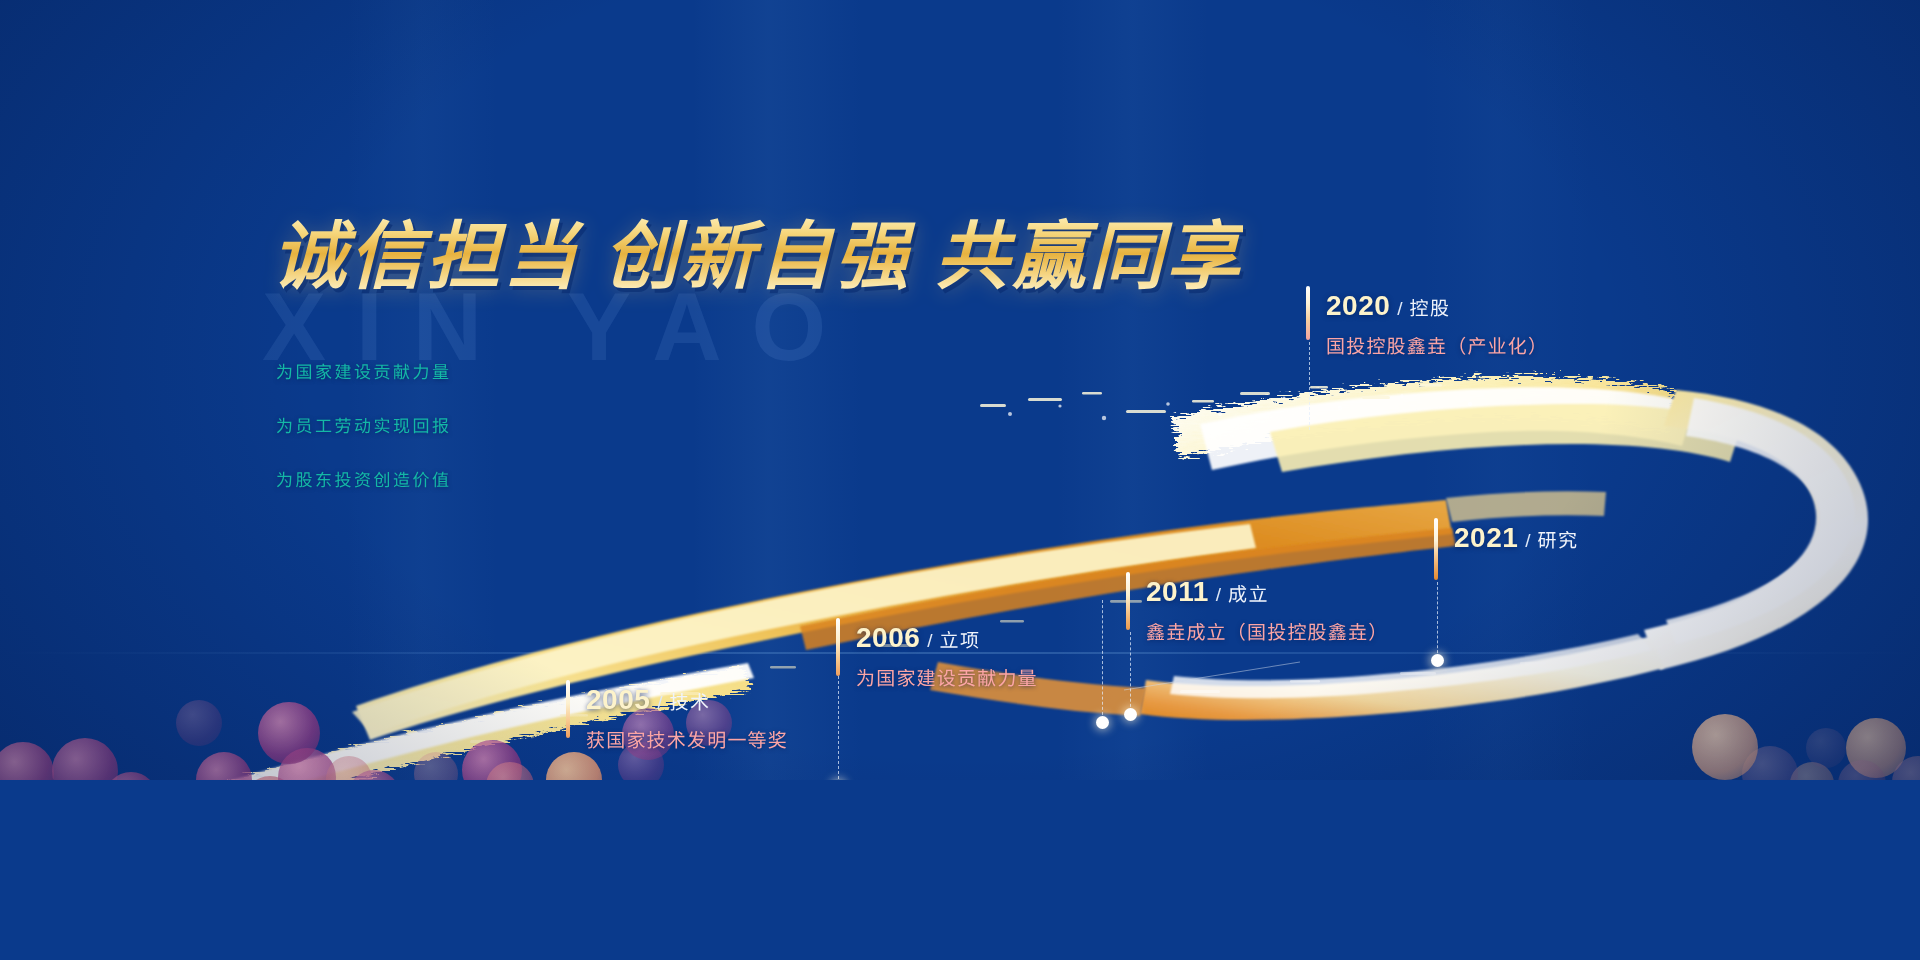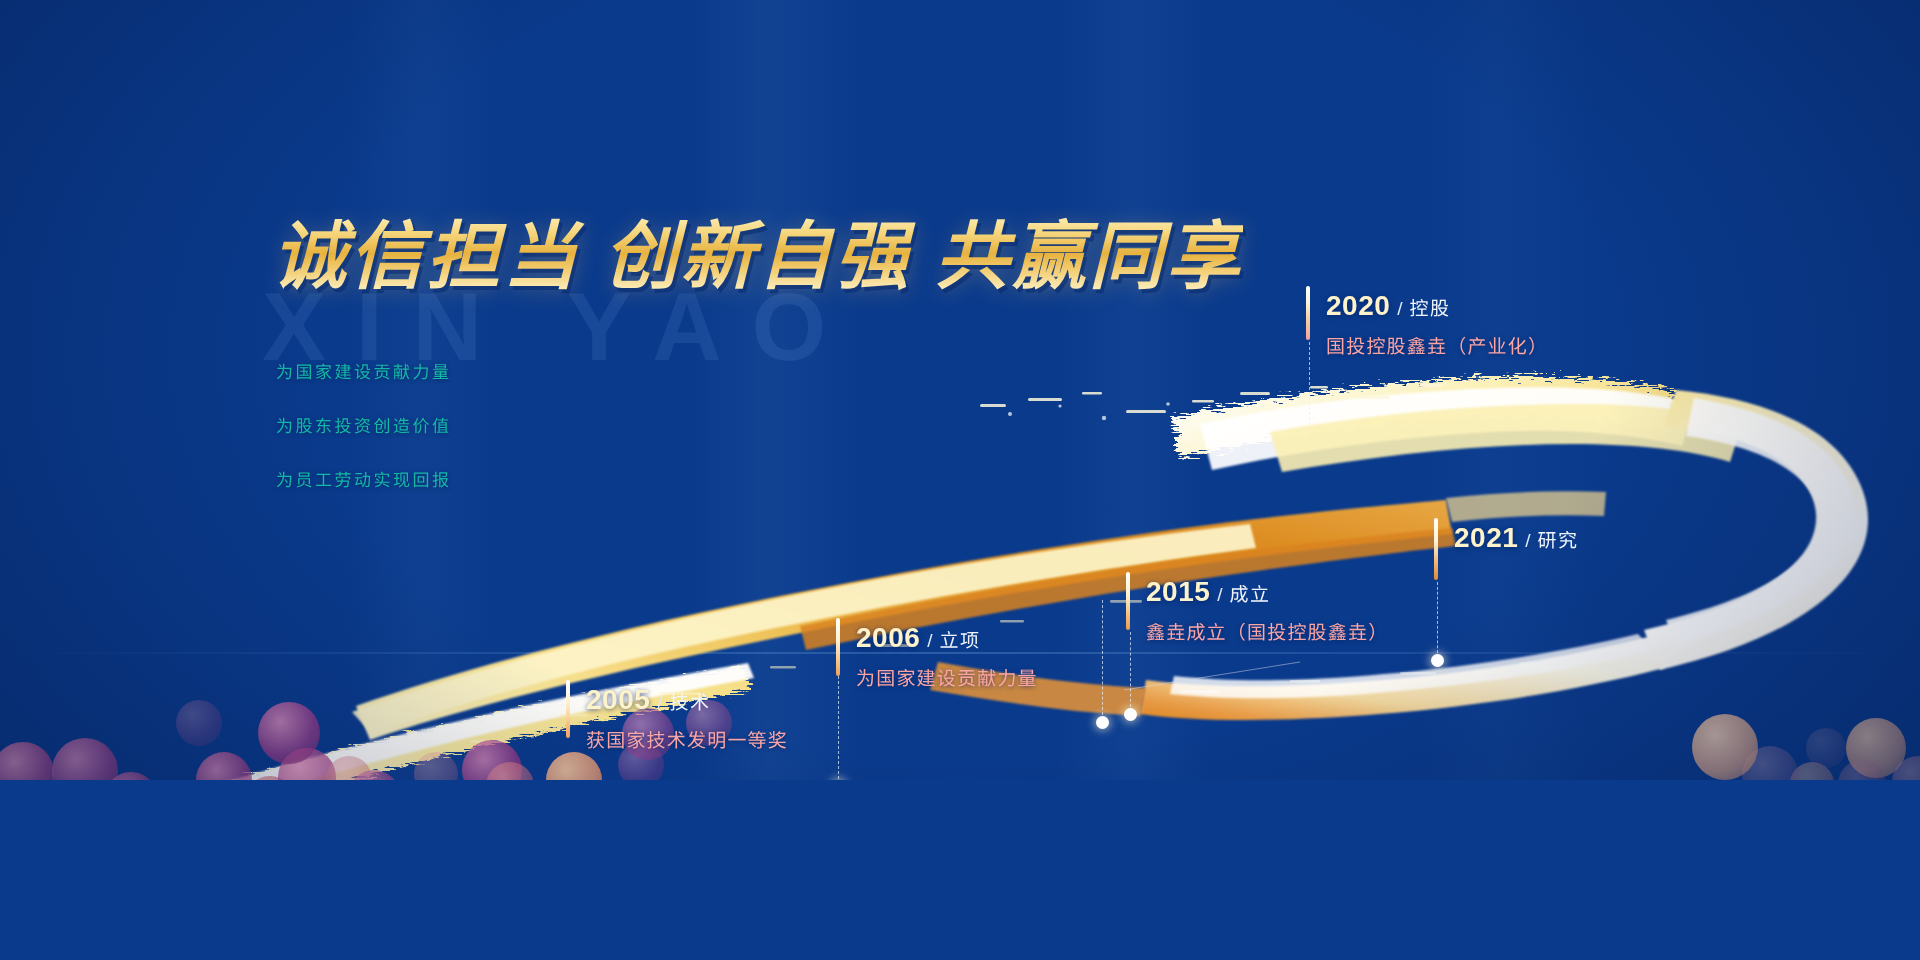--- a/index.html
+++ b/index.html
@@ -427,22 +427,22 @@
     <div class="bk" style="left:1490px; top:828px; width:54px; height:54px; background:radial-gradient(circle at 36% 32%, rgba(186,158,186,.6), rgba(126,98,150,.48) 60%, rgba(92,70,122,.3) 100%); opacity:.62;"></div>
     <div class="bk" style="left:1328px; top:800px; width:54px; height:54px; background:radial-gradient(circle at 36% 32%, rgba(252,212,174,.84), rgba(242,176,132,.68) 60%, rgba(202,136,102,.42) 100%); opacity:.82;"></div>
   </div>
 
   <div class="vignette"></div>
 
   <div class="headline">诚信担当  创新自强  共赢同享</div>
 
   <div class="slogans">
     <div class="slogan">为国家建设贡献力量</div>
+    <div class="slogan">为员工劳动实现回报</div>
     <div class="slogan">为股东投资创造价值</div>
-    <div class="slogan">为员工劳动实现回报</div>
   </div>
 
   <div class="tl-item" style="left:566px; top:680px;">
     <div class="tl-bar" style="height:58px; background:linear-gradient(180deg,#ffffff 0%,#fdf0cf 40%,#f7c78c 72%,#ef9e5e 100%);"></div>
     <div class="tl-text">
       <div class="tl-headrow">
         <span class="tl-year">2005</span>
         <span class="tl-slash">/</span>
         <span class="tl-tag">技术</span>
       </div>
@@ -463,21 +463,21 @@
       <div class="tl-desc">为国家建设贡献力量</div>
     </div>
   </div>
   <div class="tl-leader" style="left:1102px; top:600px; height:120px;"></div>
   <div class="tl-dot" style="left:1096px; top:716px;"></div>
 
   <div class="tl-item" style="left:1126px; top:572px;">
     <div class="tl-bar" style="height:58px; background:linear-gradient(180deg,#ffffff 0%,#fdf0cf 40%,#f6c083 72%,#ec9a4e 100%);"></div>
     <div class="tl-text">
       <div class="tl-headrow">
-        <span class="tl-year">2015</span>
+        <span class="tl-year">2011</span>
         <span class="tl-slash">/</span>
         <span class="tl-tag">成立</span>
       </div>
       <div class="tl-desc">鑫垚成立（国投控股鑫垚）</div>
     </div>
   </div>
   <div class="tl-leader" style="left:1130px; top:632px; height:80px;"></div>
   <div class="tl-dot" style="left:1124px; top:708px;"></div>
 
   <div class="tl-item" style="left:1434px; top:518px;">

